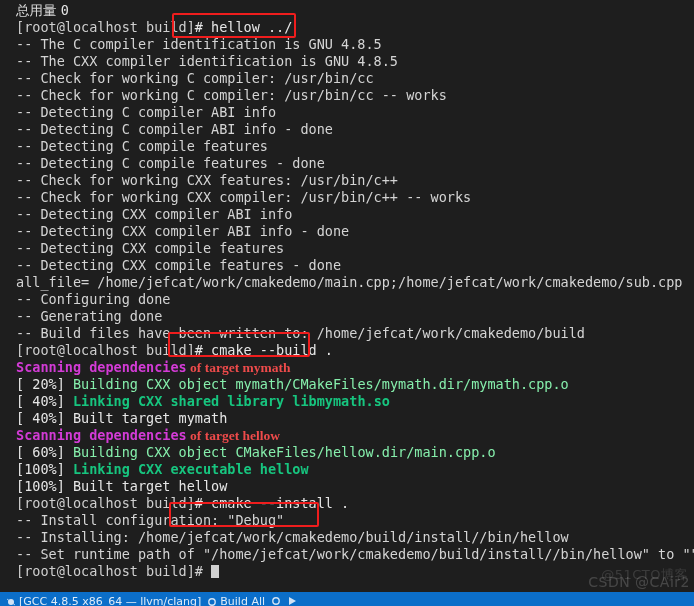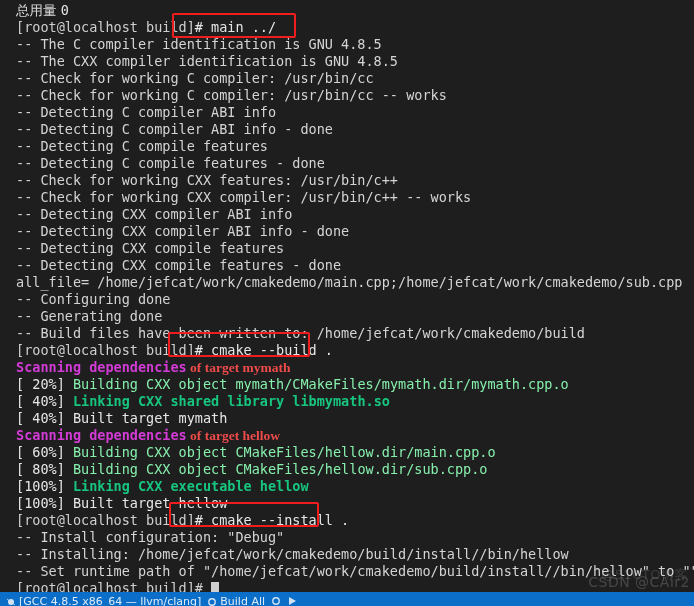--- a/index.html
+++ b/index.html
@@ -112,21 +112,21 @@
   .tb-item { display: flex; align-items: center; gap: 3px; opacity: 0.95; justify-content: center; }
   .tb-ico { display: inline-block; width: 10px; height: 10px; }
 </style>
 </head>
 <body>
 
 <div id="screen">
 
   <div id="terminal">
       <div class="line"><span class="seg c-cjk">总用量 </span><span class="seg c-white">0</span></div>
-      <div class="line"><span class="seg c-prompt">[root@localhost build]</span><span class="seg c-white"># main ../</span></div>
+      <div class="line"><span class="seg c-prompt">[root@localhost build]</span><span class="seg c-white"># hellow ../</span></div>
       <div class="line"><span class="seg c-default">-- The C compiler identification is GNU 4.8.5</span></div>
       <div class="line"><span class="seg c-default">-- The CXX compiler identification is GNU 4.8.5</span></div>
       <div class="line"><span class="seg c-default">-- Check for working C compiler: /usr/bin/cc</span></div>
       <div class="line"><span class="seg c-default">-- Check for working C compiler: /usr/bin/cc -- works</span></div>
       <div class="line"><span class="seg c-default">-- Detecting C compiler ABI info</span></div>
       <div class="line"><span class="seg c-default">-- Detecting C compiler ABI info - done</span></div>
       <div class="line"><span class="seg c-default">-- Detecting C compile features</span></div>
       <div class="line"><span class="seg c-default">-- Detecting C compile features - done</span></div>
       <div class="line"><span class="seg c-default">-- Check for working CXX features: /usr/bin/c++</span></div>
       <div class="line"><span class="seg c-default">-- Check for working CXX compiler: /usr/bin/c++ -- works</span></div>
@@ -138,21 +138,20 @@
       <div class="line"><span class="seg c-default">-- Configuring done</span></div>
       <div class="line"><span class="seg c-default">-- Generating done</span></div>
       <div class="line"><span class="seg c-default">-- Build files have been written to: /home/jefcat/work/cmakedemo/build</span></div>
       <div class="line"><span class="seg c-prompt">[root@localhost build]</span><span class="seg c-white"># cmake --build .</span></div>
       <div class="line"><span class="seg c-magenta">Scanning dependencies</span><span class="seg c-red"> of target mymath</span></div>
       <div class="line"><span class="seg c-white">[ 20%] </span><span class="seg c-green">Building CXX object mymath/CMakeFiles/mymath.dir/mymath.cpp.o</span></div>
       <div class="line"><span class="seg c-white">[ 40%] </span><span class="seg c-greenb">Linking CXX shared library libmymath.so</span></div>
       <div class="line"><span class="seg c-white">[ 40%] Built target mymath</span></div>
       <div class="line"><span class="seg c-magenta">Scanning dependencies</span><span class="seg c-red"> of target hellow</span></div>
       <div class="line"><span class="seg c-white">[ 60%] </span><span class="seg c-green">Building CXX object CMakeFiles/hellow.dir/main.cpp.o</span></div>
-      <div class="line"><span class="seg c-white">[ 80%] </span><span class="seg c-green">Building CXX object CMakeFiles/hellow.dir/sub.cpp.o</span></div>
       <div class="line"><span class="seg c-white">[100%] </span><span class="seg c-greenb">Linking CXX executable hellow</span></div>
       <div class="line"><span class="seg c-white">[100%] Built target hellow</span></div>
       <div class="line"><span class="seg c-prompt">[root@localhost build]</span><span class="seg c-white"># cmake --install .</span></div>
       <div class="line"><span class="seg c-default">-- Install configuration: "Debug"</span></div>
       <div class="line"><span class="seg c-default">-- Installing: /home/jefcat/work/cmakedemo/build/install//bin/hellow</span></div>
       <div class="line"><span class="seg c-default">-- Set runtime path of "/home/jefcat/work/cmakedemo/build/install//bin/hellow" to ""</span></div>
       <div class="line"><span class="seg c-prompt">[root@localhost build]# </span><span class="cursor"></span></div>
     </div>
 
   <div id="annot-layer">

